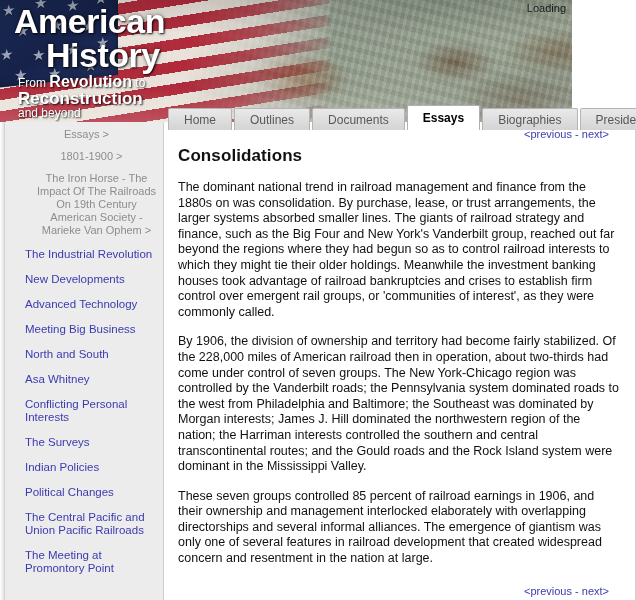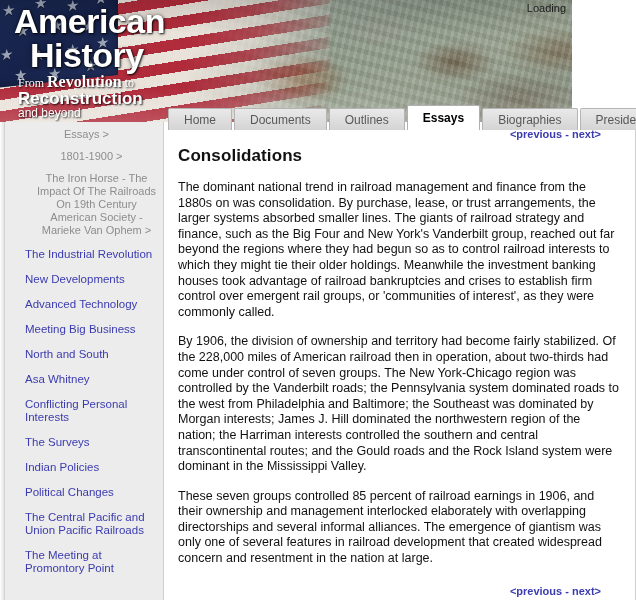--- a/index.html
+++ b/index.html
@@ -97,31 +97,31 @@
     font-size: 34px;
     font-weight: bold;
     line-height: 34px;
     display:block;
   }
   .banner-title .l2 {
     font-size: 34px;
     font-weight: bold;
     line-height: 34px;
     display:block;
-    margin-left: 16px;
+    margin-left: 32px;
   }
   .banner-sub {
     position:absolute;
     left: 18px; top: 74px;
     z-index: 5;
     color:#fff;
     text-shadow: 1px 1px 2px rgba(0,0,0,.9);
     line-height: 15px;
   }
-  .banner-sub .s1 { display:block; font-size:12px;font-family:Liberation Serif, serif; }
+  .banner-sub .s1 { display:block; font-size:12px; }
   .banner-sub .s1 b { font-size:16px; font-weight:bold; }
   .banner-sub .s2 { display:block; font-size:17px; font-weight:bold; }
   .banner-sub .s3 { display:block; font-size:12px; font-weight:normal; }
 
   .loading-label {
     position:absolute;
     right: 6px; top: 2px;
     z-index: 8;
     font-size: 11px;
     color: #1a1a1a;
@@ -216,23 +216,22 @@
     background:#ffffff;
     border-left: 1px solid #cfcfcf;
     border-right: 1px solid #cfcfcf;
     padding: 6px 14px 0 14px;
     overflow: hidden;
   }
   .navlinks {
     text-align: right;
     font-size: 11px;
     color:#3b3bb0;
-    margin: 0 20px 6px 0;
+    margin: 0 12px 6px 0;
     white-space: nowrap;
-    font-weight: bold;
   }
   .navlinks a { color:#3b3bb0; text-decoration:none; cursor:pointer; }
   .navlinks .sep { color:#3b3bb0; }
 
   h1.article-title {
     font-size: 17px;
     font-weight: bold;
     color:#111;
     margin: 5px 0 14px 0;
     letter-spacing: .1px;
@@ -285,22 +284,22 @@
       <span class="s1"><span>From </span><b>Revolution</b><span> to</span></span>
       <span class="s2">Reconstruction</span>
       <span class="s3">and beyond</span>
     </div>
 
     <div class="loading-label">Loading</div>
   </div>
 
   <div class="tabbar" id="tabbar">
       <div class="tab">Home</div>
+      <div class="tab">Outlines</div>
       <div class="tab">Documents</div>
-      <div class="tab">Outlines</div>
       <div class="tab active">Essays</div>
       <div class="tab">Biographies</div>
       <div class="tab">Presidents</div>
     </div>
 
   <div class="body-wrap">
     <div class="edge-left"></div>
 
     <div class="sidebar">
       <div id="breadcrumbs">

